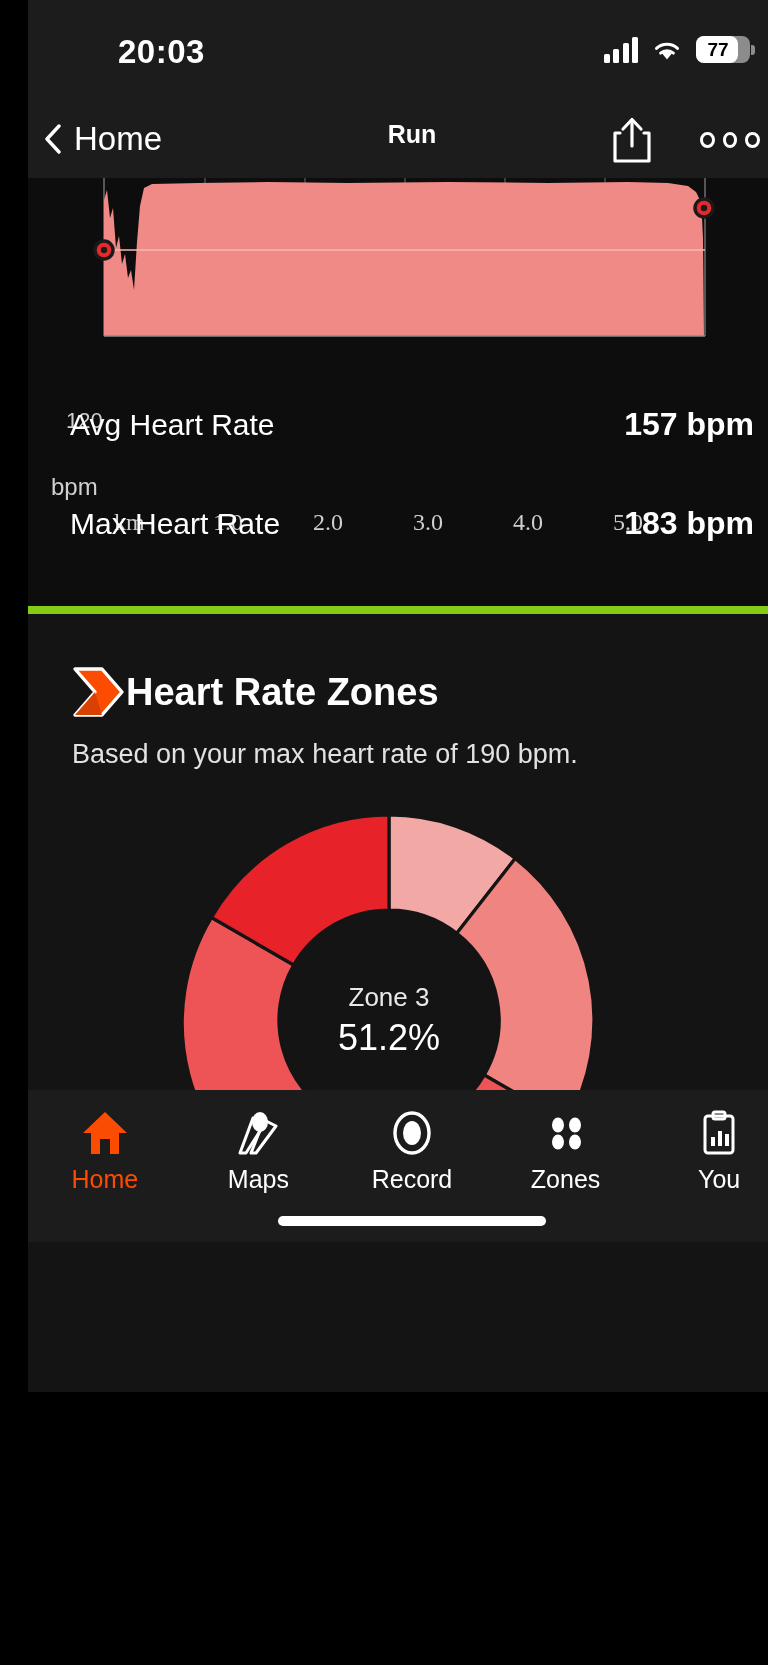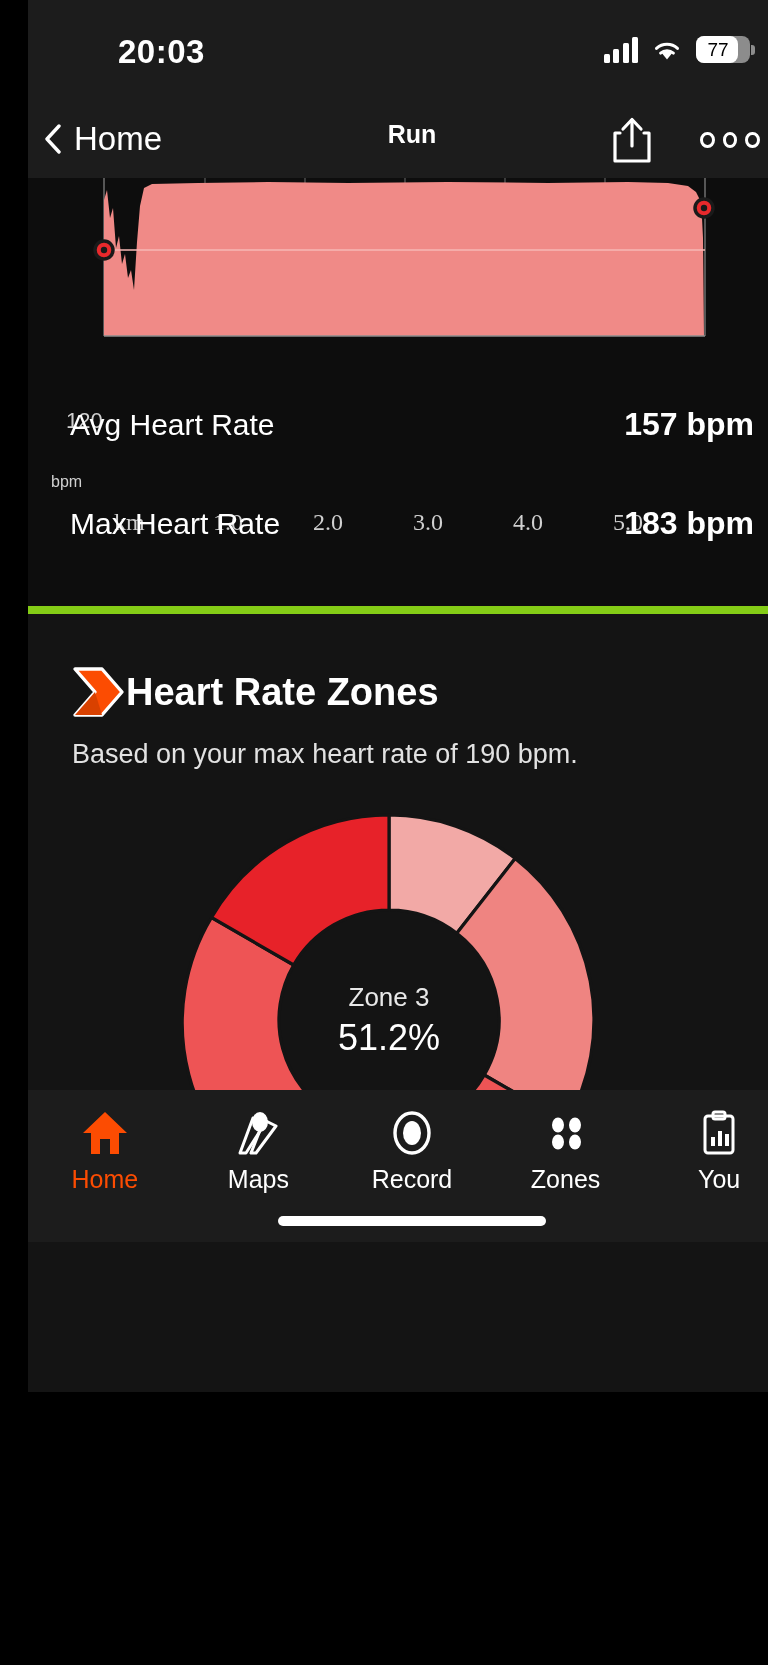--- a/index.html
+++ b/index.html
@@ -51,21 +51,21 @@
   .batt .fill {
     position: absolute; left: 0; top: 0; bottom: 0;
     width: 77%;
     background: #fff;
     border-radius: 8px;
   }
   .batt .pct {
     position: relative;
     width: 100%;
     text-align: center;
-    font-size: 19px; font-weight: normal;
+    font-size: 19px; font-weight: bold;
     color: #000;
     line-height: 27px;
     padding-right: 10px;
   }
   .batt:after {
     content: ""; position: absolute; right: -5px; top: 9px;
     width: 4px; height: 10px; border-radius: 0 3px 3px 0;
     background: #8c8c8c;
   }
 
@@ -101,21 +101,21 @@
   .hr-chart {
     position: absolute; top: 0; left: 0;
     width: 768px; height: 190px;
   }
   .axis-y-label {
     position: absolute; left: 38px; top: 230px;
     font-size: 22px; color: #d0d0d0;
   }
   .axis-y-unit {
     position: absolute; left: 23px; top: 295px;
-    font-size: 16px; color: #d0d0d0;
+    font-size: 24px; color: #d0d0d0;
   }
   .xticks {
     position: absolute; top: 328px; left: 0; width: 768px; height: 40px;
   }
   .xtick {
     position: absolute;
     font-size: 24px; color: #d0d0d0;
     top: 3px;
     font-family: Liberation Serif, serif;
   }

